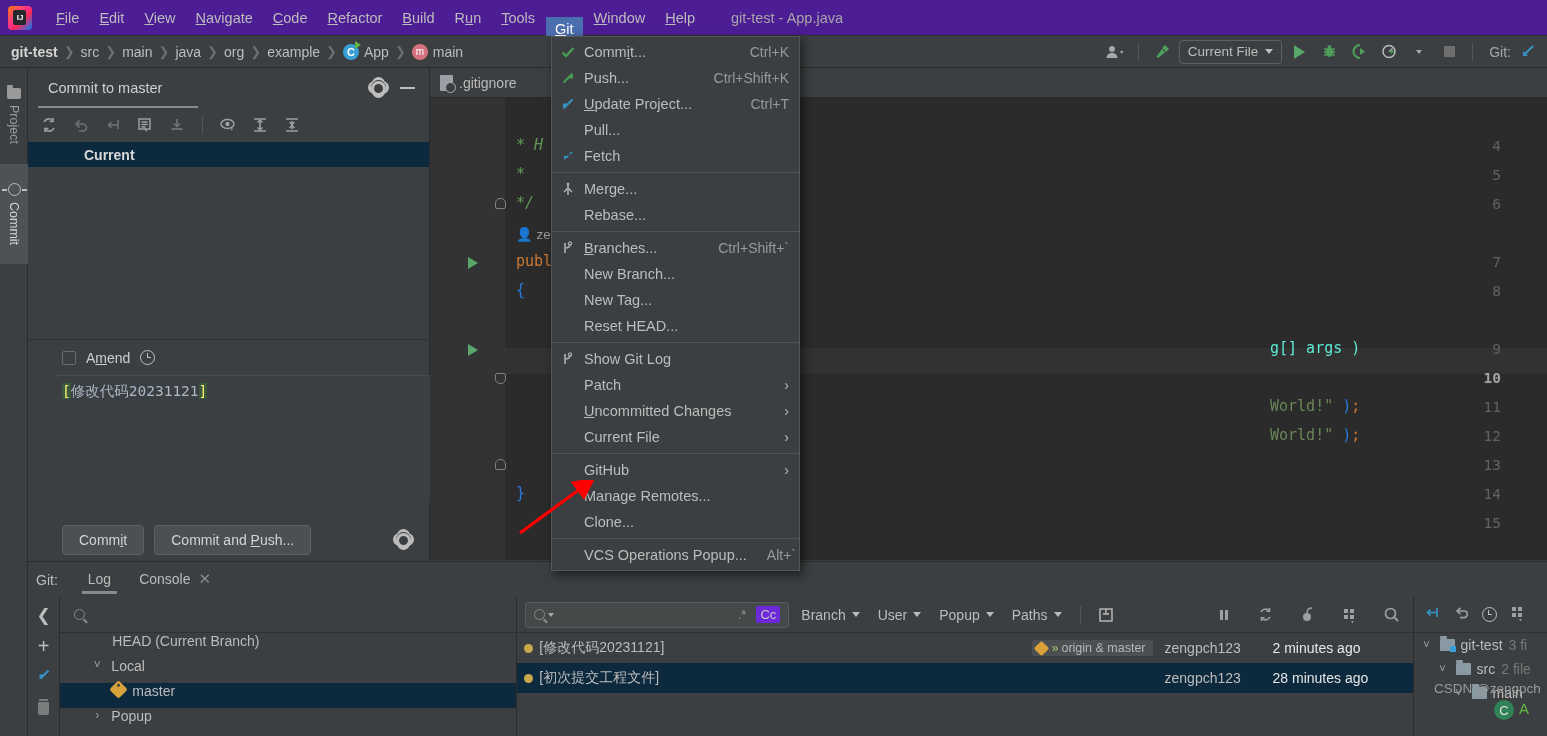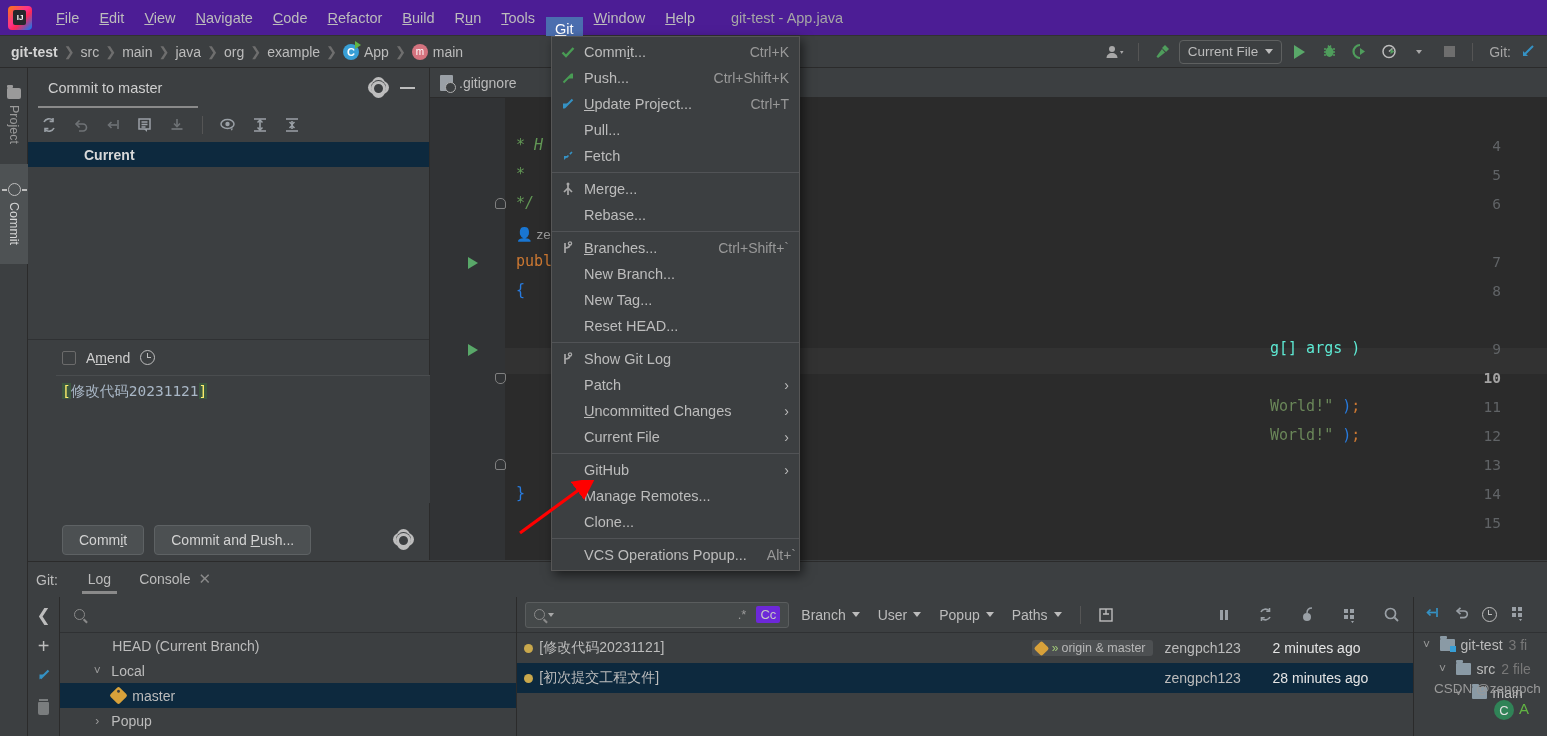--- a/index.html
+++ b/index.html
@@ -254,21 +254,21 @@
     padding-top: 8px; gap: 14px; border-right: 1px solid #2b2b2b;
   }
   .branch-col { width: 510px; background: #3c3f41; border-right: 1px solid #2b2b2b; }
   .search-box {
     height: 36px; display:flex; align-items:center; gap:8px; padding-left: 14px;
     border-bottom: 1px solid #2f3133;
   }
   .mag { width:11px;height:11px;border:1.6px solid #8a8a8a;border-radius:50%;position:relative;display:inline-block;}
   .mag::after{content:"";position:absolute;right:-4px;bottom:-3px;width:5px;height:1.6px;background:#8a8a8a;transform:rotate(45deg);}
   .tree-row {
-    height: 25px; display:flex; align-items:center; font-size: 14px; color:#bcbcbc; gap: 7px; padding-left: 10px;
+    height: 25px; display:flex; font-size: 14px; color:#bcbcbc; gap: 7px; padding-left: 10px;
   }
   .tree-row.sel { background: #0d293e; }
   .chev { color:#9a9a9a; font-size: 12px; width: 14px; text-align:center; }
   .tag-ic { width:13px;height:13px;background:#d8a13a;transform:rotate(45deg);border-radius:2px;position:relative;}
   .tag-ic::after{content:"";position:absolute;left:2px;top:2px;width:3px;height:3px;border-radius:50%;background:#3c3f41;}
 
   .commits-col { flex: 1; background: #3c3f41; }
   .log-toolbar { height: 36px; display:flex; align-items:center; gap: 6px; padding: 0 8px; border-bottom: 1px solid #2f3133;}
   .log-search {
     width: 264px; height: 26px; background: #45494a; border: 1px solid #5a5d5e; border-radius: 3px;

